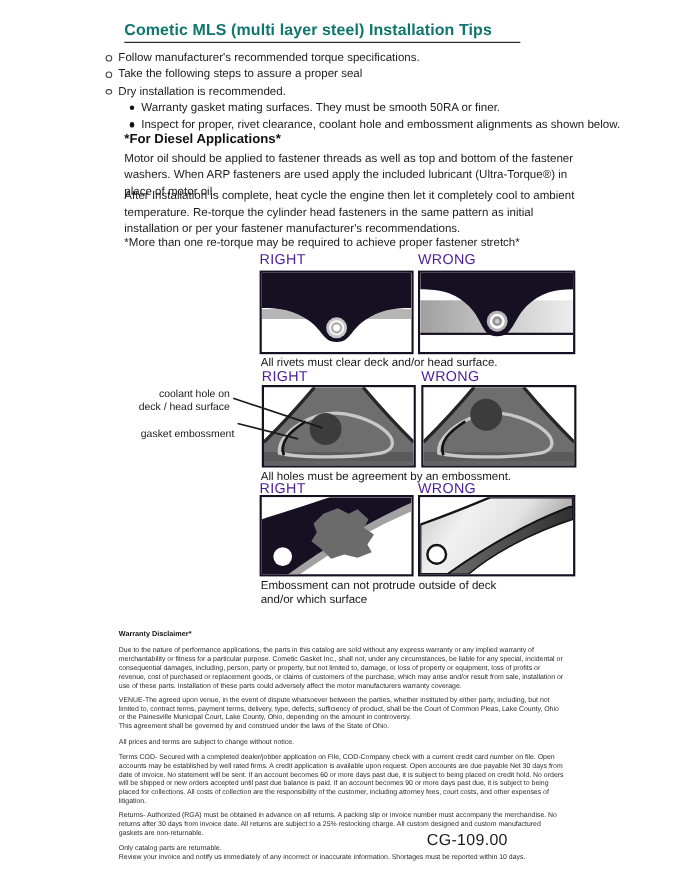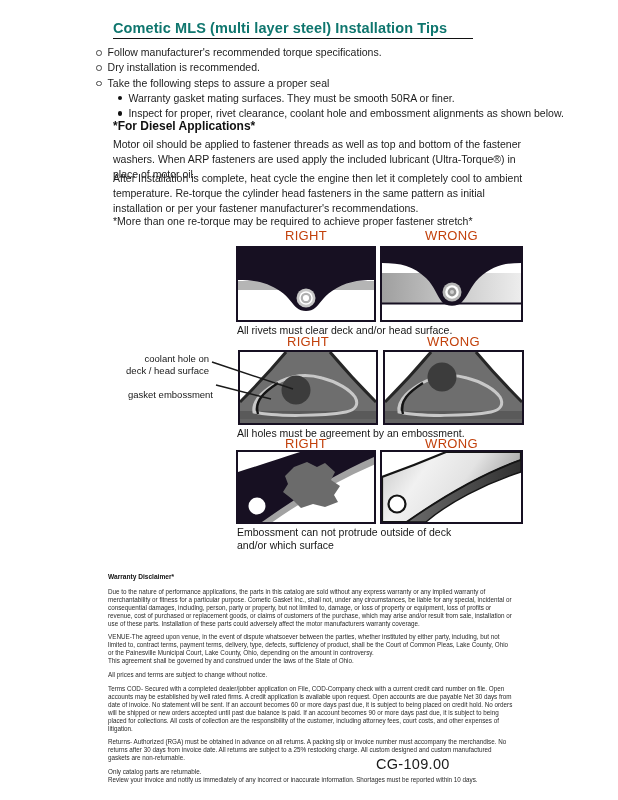--- a/index.html
+++ b/index.html
@@ -20,21 +20,21 @@
     letter-spacing:0.1px;
   }
   .bullets{width:470px;}
   .brow{display:flex;align-items:flex-start;font-size:10.5px;line-height:15.3px;}
   .brow.sub{margin-left:22px;}
   .mk{flex:0 0 auto;margin-right:6px;margin-top:5px;border-radius:50%;}
   .mk.open{width:3.6px;height:3.6px;border:1.2px solid #4a4a4a;background:#fff;}
   .mk.dot{width:4.4px;height:4.4px;background:#111;}
   .h2{font-size:12px;font-weight:bold;color:#111;}
   .para{font-size:10.5px;line-height:15px;width:424px;}
-  .dlabel{font-size:13px;color:#c2410c;text-align:center;letter-spacing:0.3px;}
+  .dlabel{font-size:13px;color:#4c1d95;text-align:left;letter-spacing:0.3px;}
   .dbox{border:2px solid #171022;box-sizing:border-box;background:#fff;}
   .dbox svg{display:block;}
   .caption{font-size:10.5px;line-height:13px;color:#171717;}
   .sidelabel{font-size:9.5px;line-height:12px;color:#171717;text-align:right;margin-top:12px;}
   .warr{width:407px;font-size:6.3px;line-height:7.9px;color:#2a2a2a;}
   .warr .whead{font-size:6.6px;font-weight:bold;margin-bottom:7px;color:#111;}
   .warr p{margin:0 0 6px 0;}
   .warr p.tight{margin:0;}
   .footer-code{font-size:14.5px;color:#1a1a1a;letter-spacing:0.3px;}
 </style>
@@ -47,25 +47,25 @@
     <span class="title">Cometic MLS (multi layer steel) Installation Tips</span>
   </div>
 
   <div class="abs bullets" style="left:96px;top:45px;">
     <div class="brow">
       <span class="mk open"></span>
       <span>Follow manufacturer's recommended torque specifications.</span>
     </div>
     <div class="brow">
       <span class="mk open"></span>
-      <span>Dry installation is recommended.</span>
+      <span>Take the following steps to assure a proper seal</span>
     </div>
     <div class="brow">
       <span class="mk open"></span>
-      <span>Take the following steps to assure a proper seal</span>
+      <span>Dry installation is recommended.</span>
     </div>
     <div class="brow sub">
       <span class="mk dot"></span>
       <span>Warranty gasket mating surfaces.  They must be smooth 50RA or finer.</span>
     </div>
     <div class="brow sub">
       <span class="mk dot"></span>
       <span>Inspect for proper, rivet clearance, coolant hole and embossment alignments as shown below.</span>
     </div>
   </div>
@@ -201,15 +201,15 @@
     <p>Due to the nature of performance applications, the parts in this catalog are sold without any express warranty or any implied warranty of merchantability or fitness for a particular purpose.  Cometic Gasket Inc., shall not, under any circumstances, be liable for any special, incidental or consequential damages, including, person, party or property, but not limited to, damage, or loss of property or equipment, loss of profits or revenue, cost of purchased or replacement goods, or claims of customers of the purchase, which may arise and/or result from sale, installation or use of these parts.  Installation of these parts could adversely affect the motor manufacturers warranty coverage.</p>
     <p class="tight">VENUE-The agreed upon venue, in the event of dispute whatsoever between the parties, whether instituted by either party, including, but not limited to, contract terms, payment terms, delivery, type, defects, sufficiency of product, shall be the Court of Common Pleas, Lake County, Ohio or the Painesville Municipal Court, Lake County, Ohio, depending on the amount in controversy.</p>
     <p>This agreement shall be governed by and construed under the laws of the State of Ohio.</p>
     <p>All prices and terms are subject to change without notice.</p>
     <p>Terms COD- Secured with a completed dealer/jobber application on File, COD-Company check with a current credit card number on file.  Open accounts may be established by well rated firms.  A credit application is available upon request.  Open accounts are due payable Net 30 days from date of invoice.  No statement will be sent.  If an account becomes 60 or more days past due, it is subject to being placed on credit hold.  No orders will be shipped or new orders accepted until past due balance is paid.  If an account becomes 90 or more days past due, it is subject to being placed for collections.  All costs of collection are the responsibility of the customer, including attorney fees, court costs, and other expenses of litigation.</p>
     <p>Returns- Authorized (RGA) must be obtained in advance on all returns.  A packing slip or invoice number must accompany the merchandise.  No returns after 30 days from invoice date.  All returns are subject to a 25% restocking charge.  All custom designed and custom manufactured gaskets are non-returnable.</p>
     <p class="tight">Only catalog parts are returnable.</p>
     <p>Review your invoice and notify us immediately of any incorrect or inaccurate information.  Shortages must be reported within 10 days.</p>
   </div>
 
-  <div class="abs footer-code" style="left:376px;top:756px;text-align:right;">CG-109.00</div>
+  <div class="abs footer-code" style="left:388px;top:756px;text-align:right;">CG-109.00</div>
 
 </div>
 
 </body></html>

